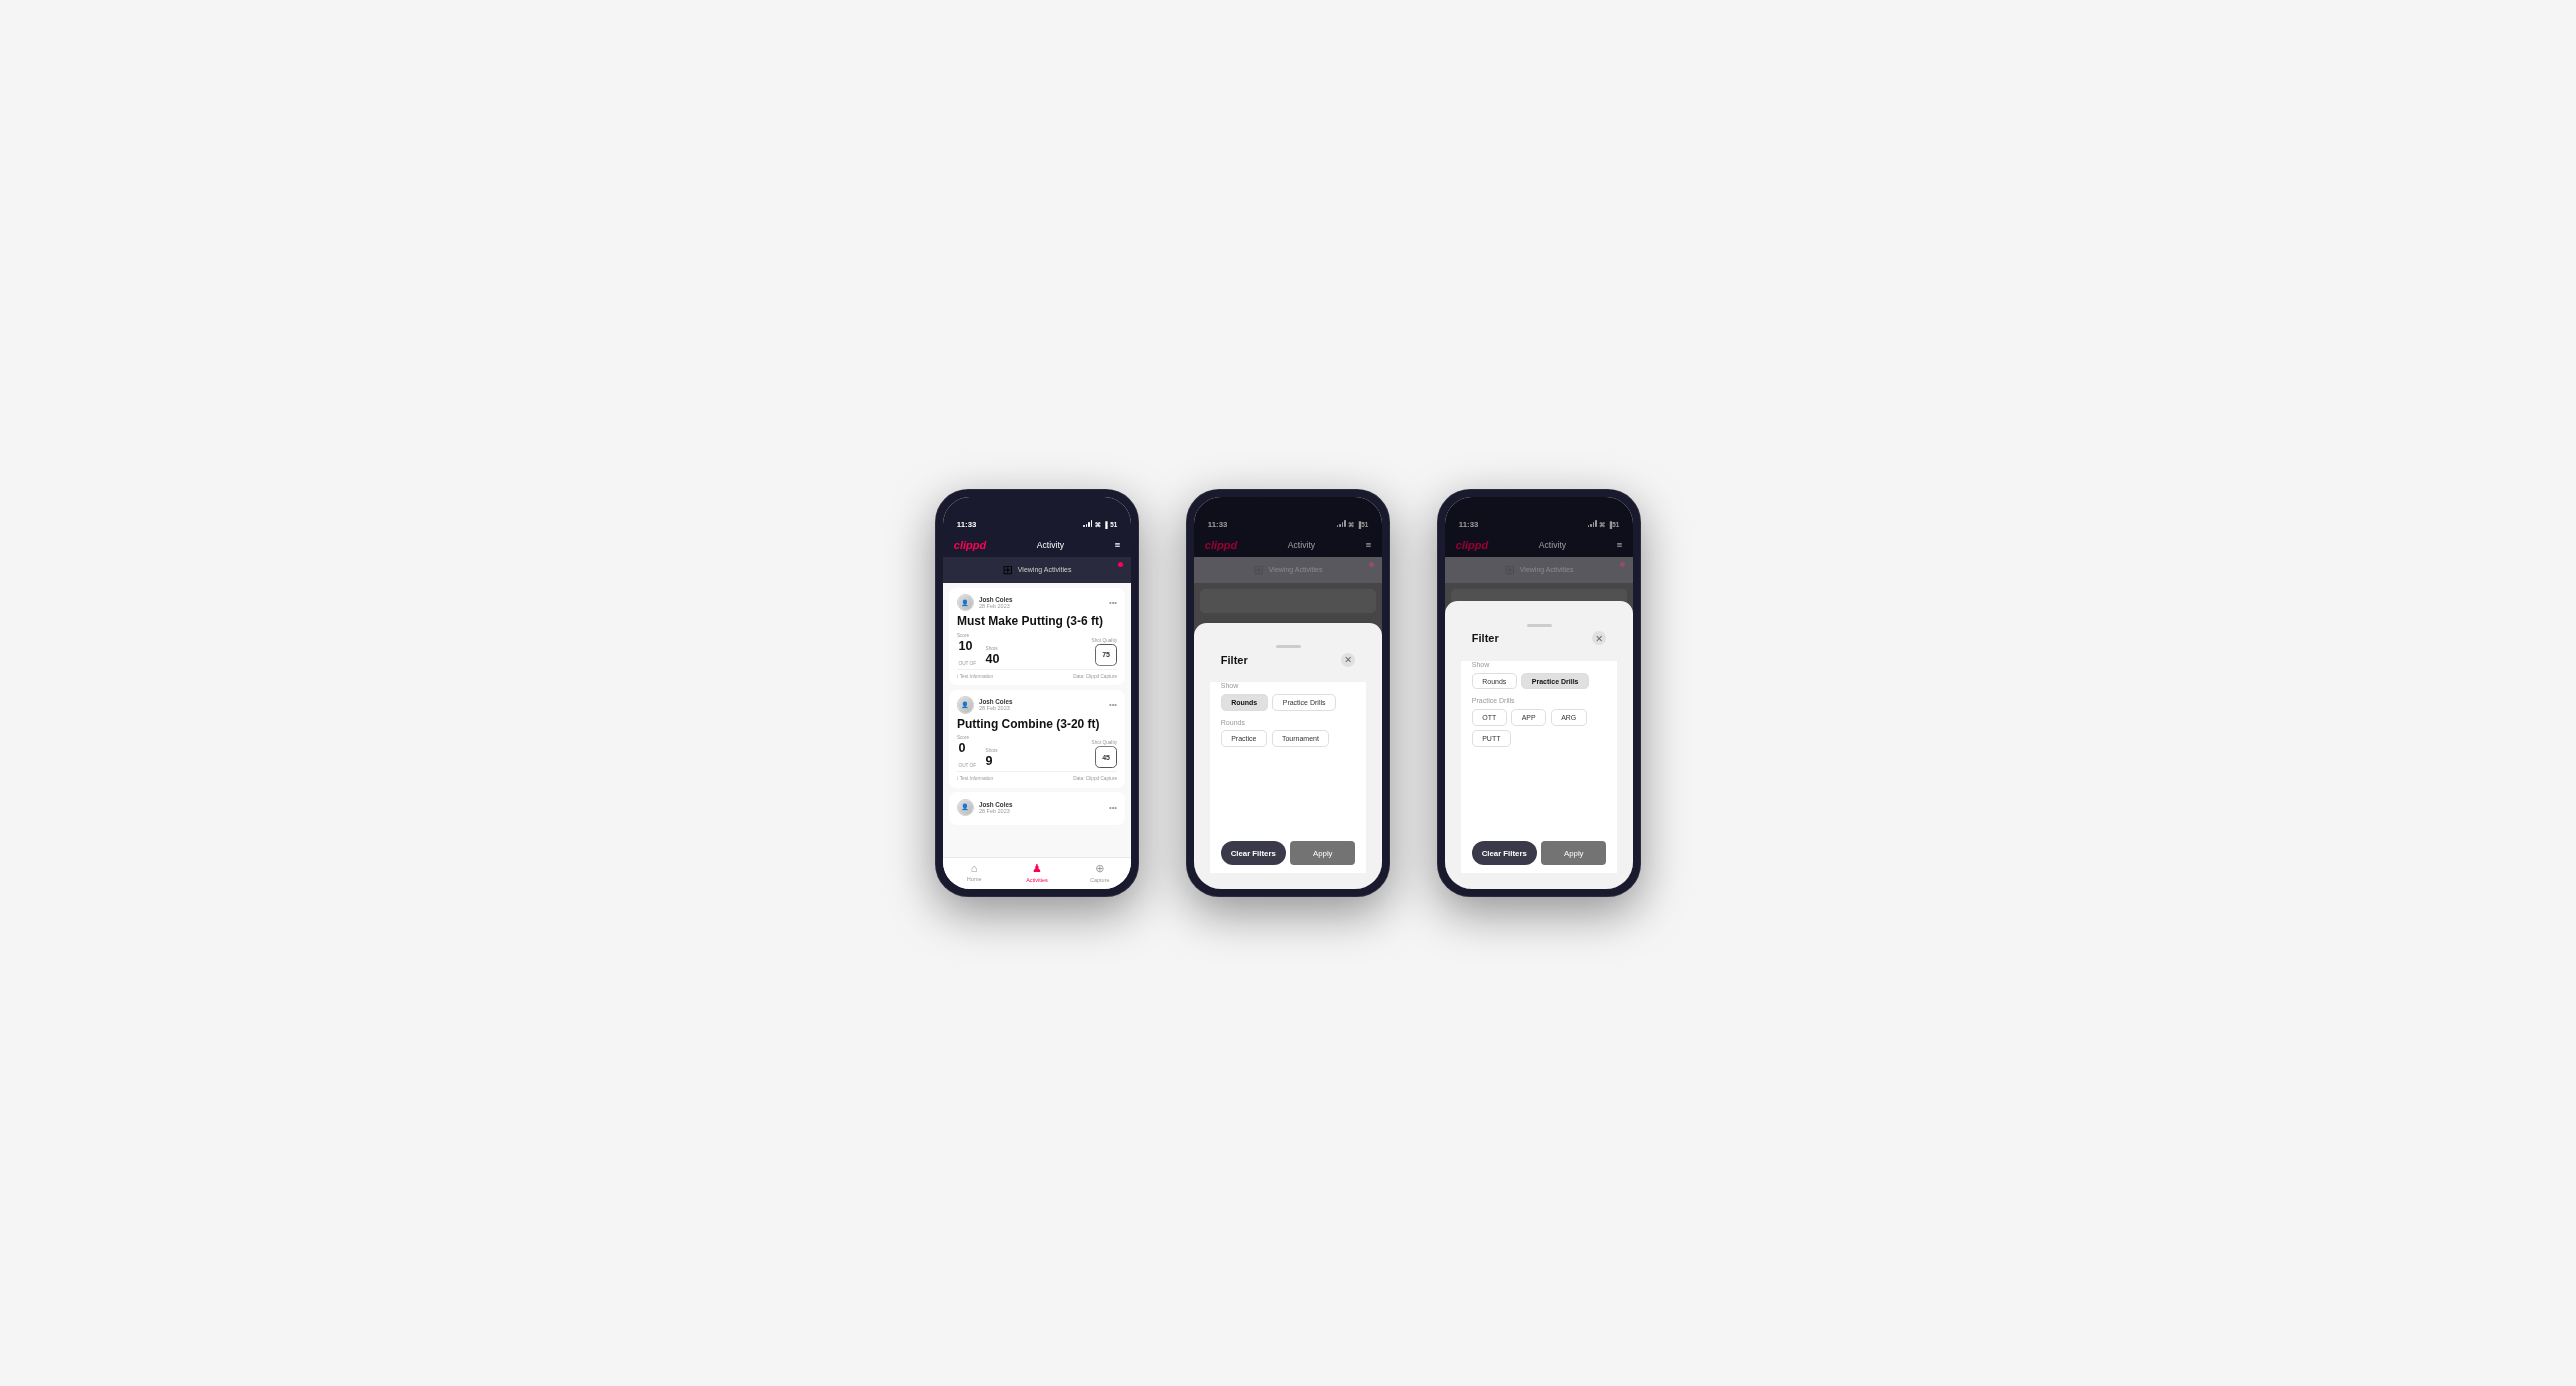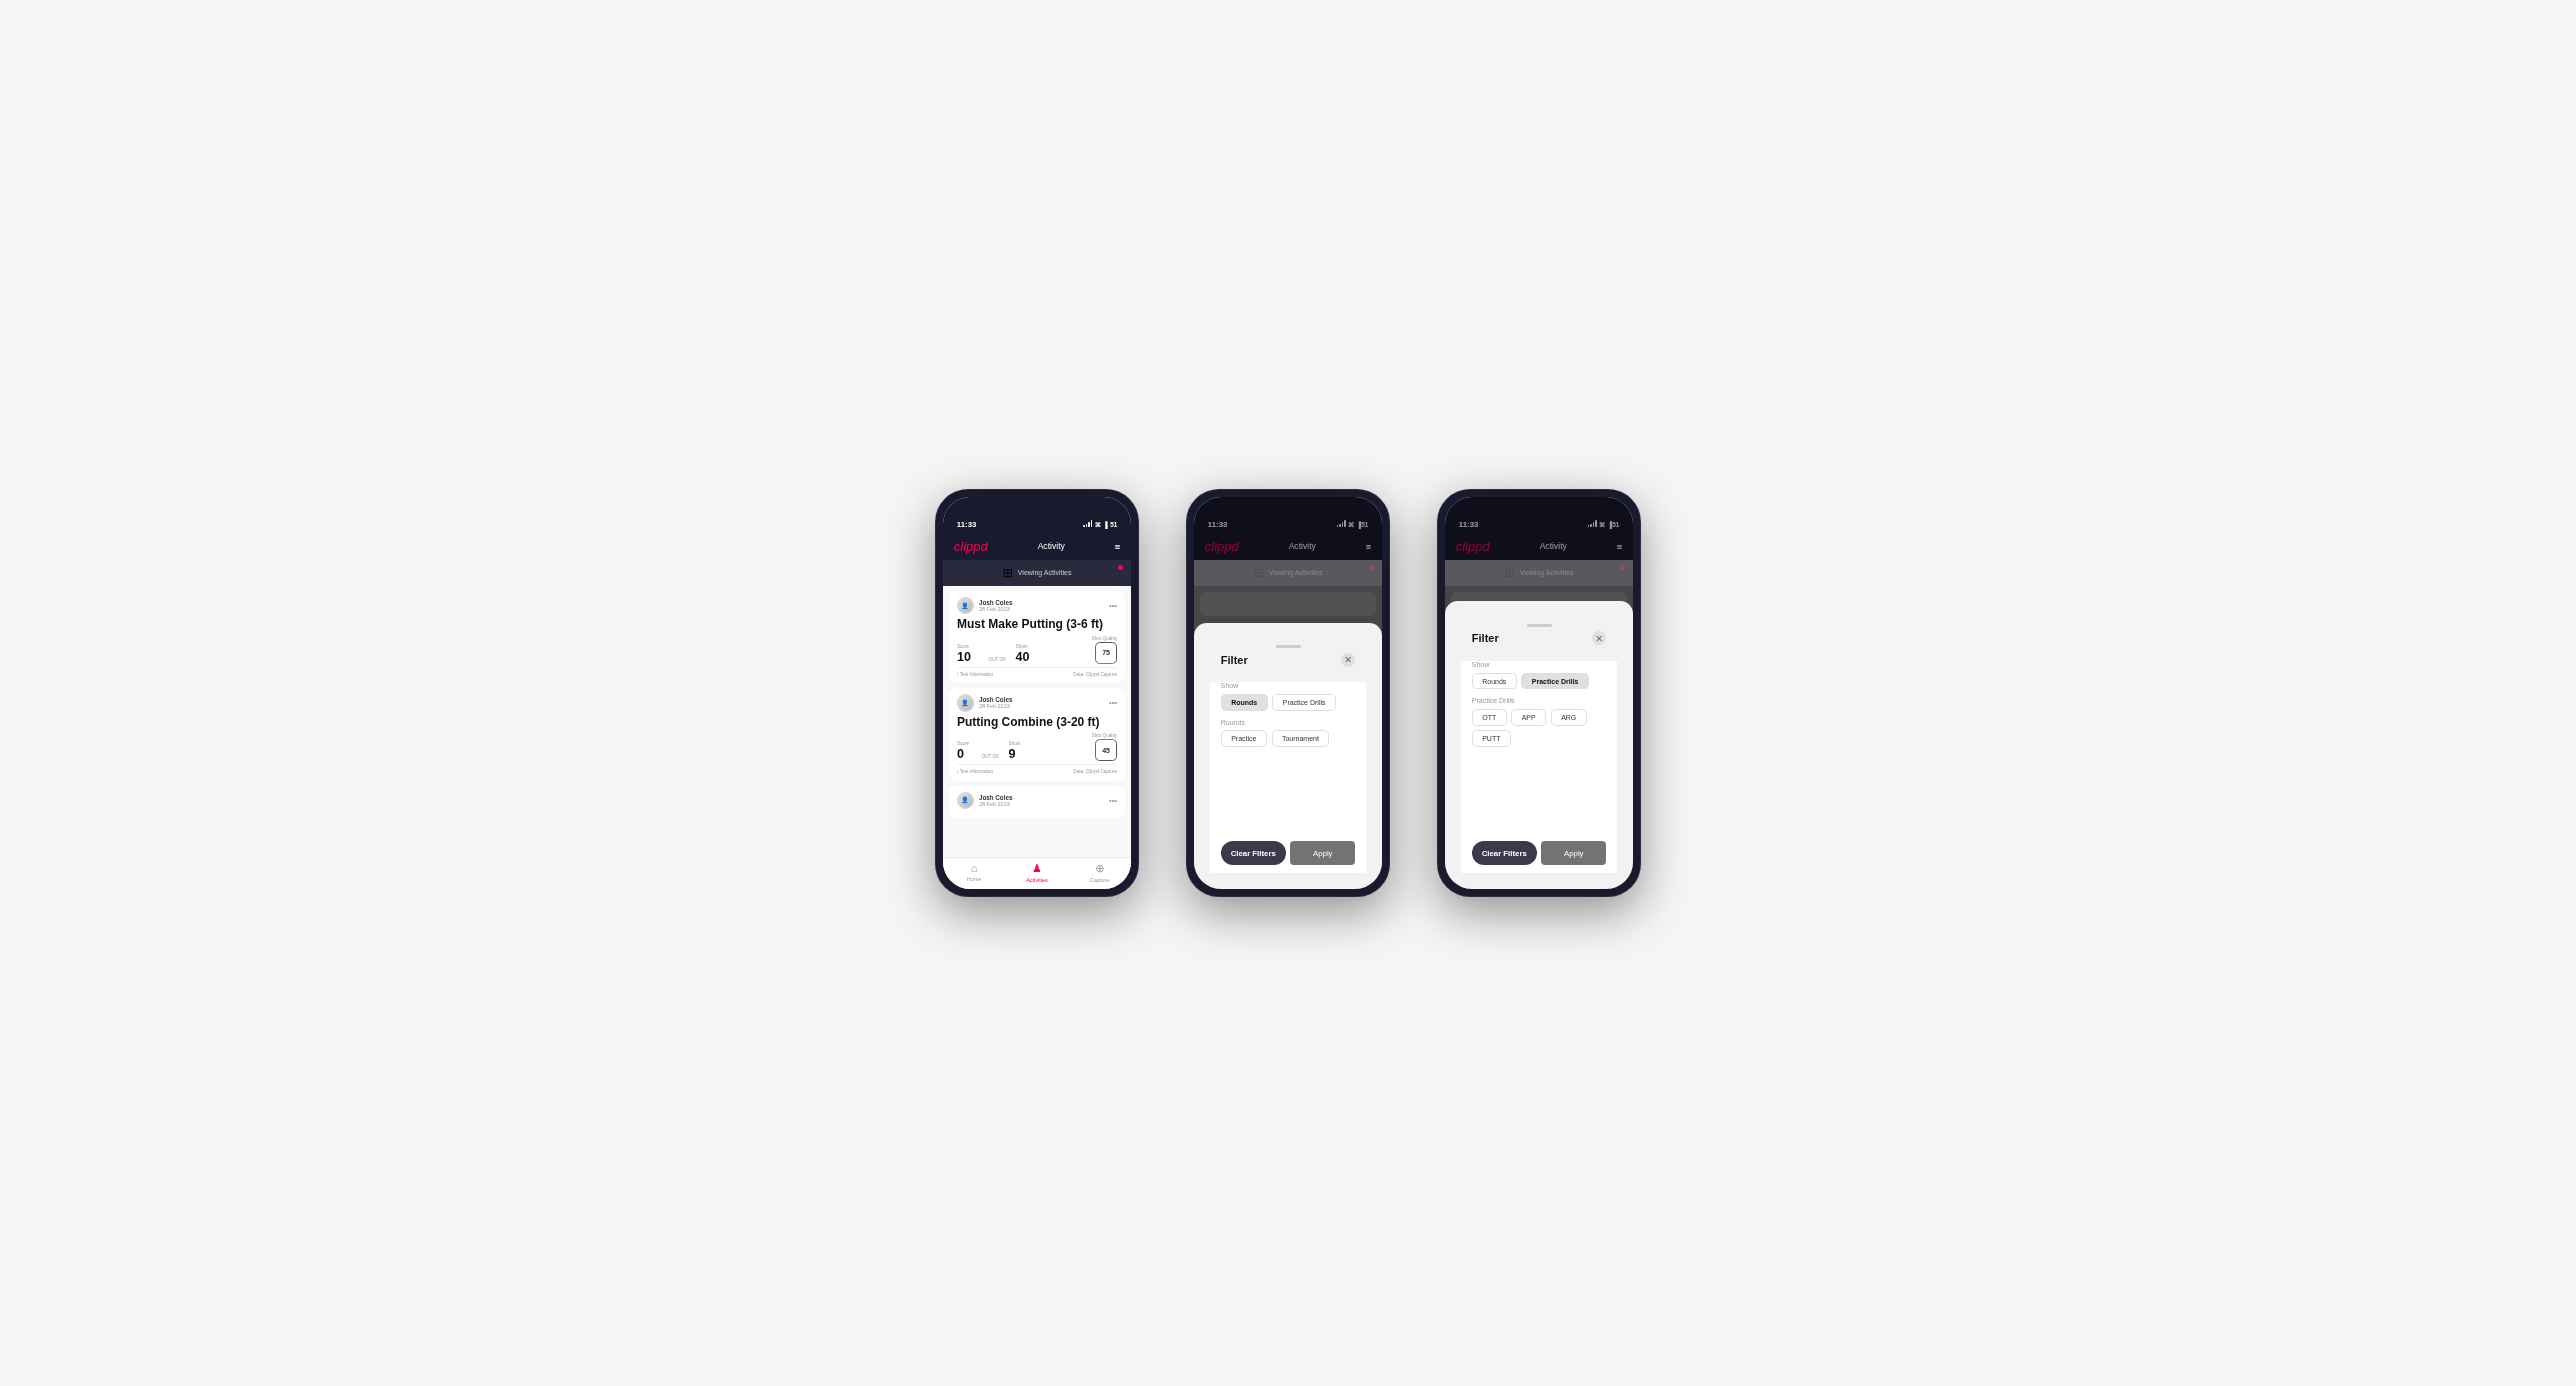--- a/index.html
+++ b/index.html
@@ -75,22 +75,22 @@
       background: #1a1a2e;
       display: flex;
       align-items: center;
       justify-content: space-between;
       padding: 4.7px 11px 6.3px;
       flex-shrink: 0;
     }
 
     .nav-logo {
       color: #ff0055;
-      font-weight: 400;
-      font-size: 13px;
+      font-weight: 700;
+      font-size: 11px;
       font-style: italic;
     }
 
     .nav-title {
       color: #fff;
       font-size: 8.6px;
       font-weight: 500;
     }
 
     .nav-menu {
@@ -187,21 +187,21 @@
     .card-stats {
       display: flex;
       gap: 7.8px;
       align-items: flex-end;
       margin-bottom: 3.1px;
     }
 
     .stat-label { font-size: 4.7px; color: #999; margin-bottom: 0.8px; }
     .stat-value { font-size: 12.6px; font-weight: 800; color: #111; }
     .stat-unit { font-size: 4.7px; color: #999; margin: 0 1.6px; vertical-align: middle; }
-    .stat-out-of { display: flex; align-items: baseline; gap: 16px; }
+    .stat-out-of { display: flex; align-items: baseline; gap: 8px; flex-direction: column; }
 
     .shot-quality-badge {
       width: 22px;
       height: 22px;
       border: 1.6px solid #555;
       border-radius: 4.7px;
       display: flex;
       align-items: center;
       justify-content: center;
       font-size: 7px;

